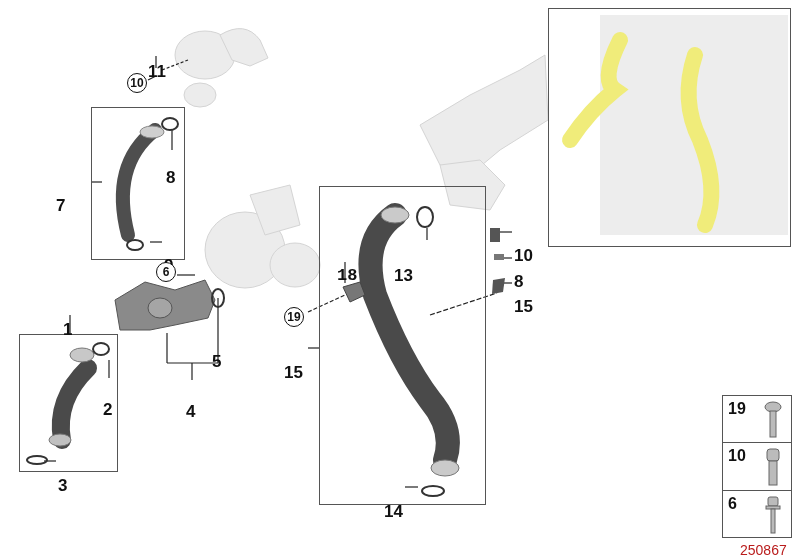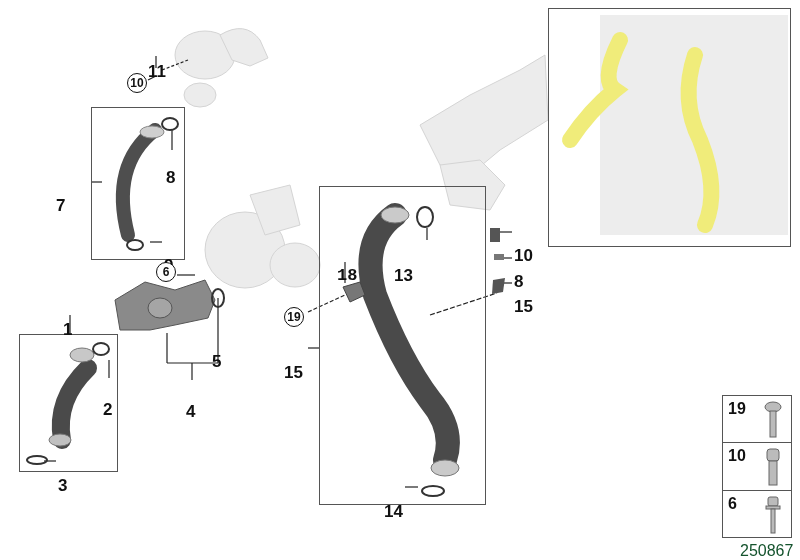--- a/index.html
+++ b/index.html
@@ -6,21 +6,21 @@
   #stage { position:relative; width:800px; height:560px; overflow:hidden; background:#fff; font-family:"Liberation Sans", sans-serif; }
   svg.layer { position:absolute; left:0; top:0; }
   .lbl { position:absolute; font-weight:bold; font-size:17px; color:#111; line-height:1; font-family:"Liberation Sans", sans-serif;margin-top:23px; }
   .circ { position:absolute; width:20px; height:20px; border:1.6px solid #111; border-radius:50%; font-weight:bold; font-size:12px; color:#111; display:flex; align-items:center; justify-content:center; background:#fff; box-sizing:border-box; font-family:"Liberation Sans", sans-serif; }
   .box { position:absolute; border:1.2px solid #555; box-sizing:border-box; }
   .screw-table { position:absolute; left:722px; top:395px; width:70px; height:143px; border:1.2px solid #555; box-sizing:border-box; display:flex; flex-direction:column; background:#fff; }
   .screw-row { flex:1; border-bottom:1.2px solid #555; position:relative; }
   .screw-row:last-child { border-bottom:none; }
   .screw-row .num { position:absolute; left:5px; top:4px; font-weight:bold; font-size:16px; color:#111; }
   .screw-row svg { position:absolute; right:8px; top:4px; }
-  .refno { position:absolute; left:740px; top:542px; font-size:16px; color:#14532d; }
+  .refno { position:absolute; left:740px; top:542px; font-size:14px; color:#b91c1c; }
 </style>
 </head>
 <body>
 
 <div id="stage">
 
   <svg class="layer" width="800" height="560">
 
     <g fill="#ececec" stroke="#d4d4d4" stroke-width="1">
       <ellipse cx="205" cy="55" rx="30" ry="24"></ellipse>

